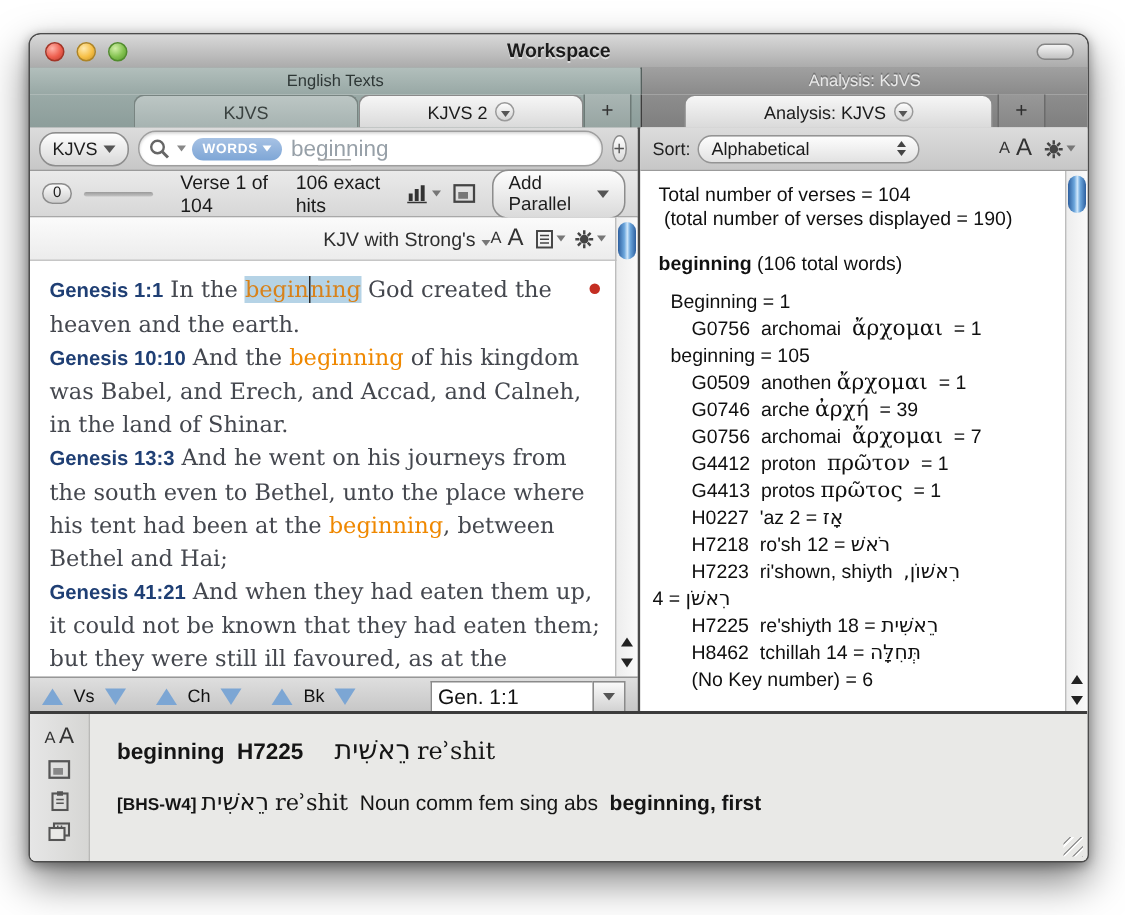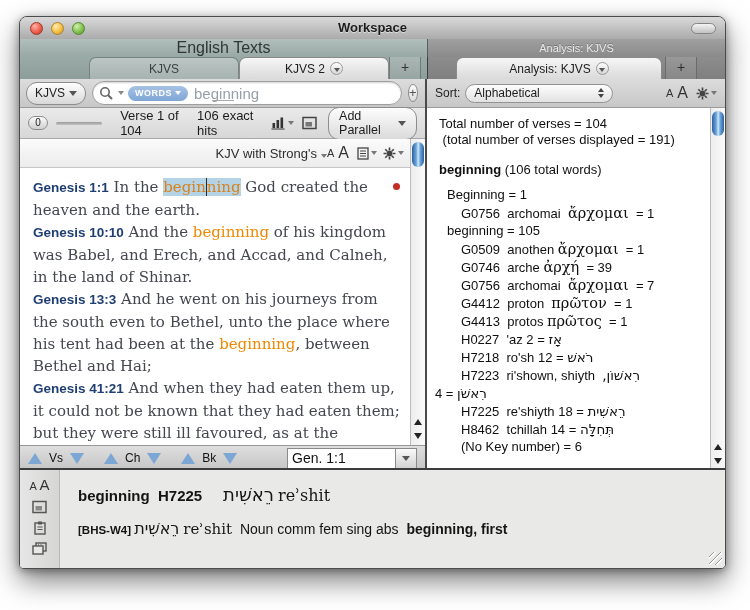--- a/index.html
+++ b/index.html
@@ -1,37 +1,37 @@
 <!DOCTYPE html>
 <html><head>
 <meta charset="utf-8">
 <style>
   html,body{margin:0;padding:0;background:#fff;}
   body{width:750px;height:610px;position:relative;overflow:hidden;
        font-family:"Liberation Sans",sans-serif;-webkit-font-smoothing:antialiased;}
-  .window{position:absolute;left:19px;top:16px;width:705px;height:551px;
+  .window{position:absolute;left:19px;top:22px;width:705px;height:551px;
     border:1px solid #4c4c4c;border-radius:8px 8px 5px 5px;
     box-shadow:0 12px 28px rgba(0,0,0,.5),0 2px 8px rgba(0,0,0,.35);
     background:#e8e8e8;overflow:hidden;}
   
   .titlebar{position:absolute;left:0;top:0;right:0;height:22px;
     background:linear-gradient(#d9d9d9,#ababab);border-bottom:1px solid #777;}
   .title{position:absolute;left:0;right:0;top:3px;text-align:center;font-size:13px;font-weight:bold;
     color:#1c1c1c;text-shadow:0 1px 0 rgba(255,255,255,.5);}
   .lights{position:absolute;left:10px;top:4.5px;display:flex;gap:8px;}
   .light{width:13px;height:13px;border-radius:50%;}
   .light.red{background:radial-gradient(circle at 35% 30%,#ffb3a8,#ee5f4f 55%,#b63b2c);border:1px solid #a33527;box-sizing:border-box;}
   .light.yellow{background:radial-gradient(circle at 35% 30%,#ffeab0,#f6bf45 55%,#c3912b);border:1px solid #ad8427;box-sizing:border-box;}
   .light.green{background:radial-gradient(circle at 35% 30%,#d2f0a8,#82c14f 55%,#56932e);border:1px solid #518c2d;box-sizing:border-box;}
   .pillbtn{position:absolute;right:9px;top:6px;width:25px;height:11px;border-radius:6px;
     background:linear-gradient(#f4f4f4,#c2c2c2);border:1px solid #858585;box-sizing:border-box;}
   
   .zonebar{position:absolute;top:22px;left:0;right:0;height:18px;display:flex;}
   .zone-left{width:407px;background:linear-gradient(#b2bfbc,#98a8a5);border-right:1px solid #55605e;
-    color:#2e3736;font-size:16px;text-align:center;line-height:18px;}
+    color:#2e3736;font-size:11px;text-align:center;line-height:18px;}
   .zone-right{flex:1;background:linear-gradient(#a0a0a0,#8a8a8a);color:#e9e9e9;font-size:11px;
     text-align:center;line-height:18px;text-shadow:0 -1px 0 rgba(0,0,0,.25);}
   
   .tabsbar{position:absolute;top:40px;left:0;right:0;height:22px;display:flex;border-bottom:1px solid #5e5e5e;}
   .tabs-left{width:407px;background:linear-gradient(#9aaaa7,#8c9d9a);position:relative;border-right:1px solid #3d3d3d;}
   .tabs-right{flex:1;background:linear-gradient(#8d8d8d,#7f7f7f);position:relative;}
   .tab{position:absolute;top:0;height:22px;border-radius:7px 7px 0 0;box-sizing:border-box;
     font-size:12px;text-align:center;line-height:22px;color:#333;}
   .tab.inactive{background:linear-gradient(#bcc6c4,#a6b3b1);border:1px solid #788481;border-bottom:none;color:#3a4240;}
   .tab.active{background:linear-gradient(#f6f6f6,#dadada);border:1px solid #8a8a8a;border-bottom:none;color:#1c1c1c;}
@@ -351,21 +351,21 @@
                 <line x1="2.1" y1="9.9" x2="3.9" y2="8.1"></line>
                 <line x1="8.1" y1="3.9" x2="9.9" y2="2.1"></line>
               </g>
               <circle cx="6" cy="6" r="2.7" fill="#444"></circle>
             </svg>
           <span class="downarrow" style="border-top-color:#777;border-left-width:3px;border-right-width:3px;border-top-width:4px;"></span>
         </span>
       </div>
       <div class="analysisbody">
           <div class="an-line sum"><span>Total number of verses = 104</span></div>
-          <div class="an-line sum"><span> (total number of verses displayed = 191)</span></div>
+          <div class="an-line sum"><span> (total number of verses displayed = 190)</span></div>
           <div class="an-gap"></div>
           <div class="an-line word"><span class="b">beginning</span><span> (106 total words)</span></div>
           <div class="an-gap-sm"></div>
           <div class="an-line ind1"><span>Beginning = 1</span></div>
           <div class="an-line ind2"><span>G0756  archomai  </span><span class="greek">ἄρχομαι</span><span>  = 1</span></div>
           <div class="an-line ind1"><span>beginning = 105</span></div>
           <div class="an-line ind2"><span>G0509  anothen </span><span class="greek">ἄρχομαι</span><span>  = 1</span></div>
           <div class="an-line ind2"><span>G0746  arche </span><span class="greek">ἀρχή</span><span>  = 39</span></div>
           <div class="an-line ind2"><span>G0756  archomai  </span><span class="greek">ἄρχομαι</span><span>  = 7</span></div>
           <div class="an-line ind2"><span>G4412  proton  </span><span class="greek">πρῶτον</span><span>  = 1</span></div>

